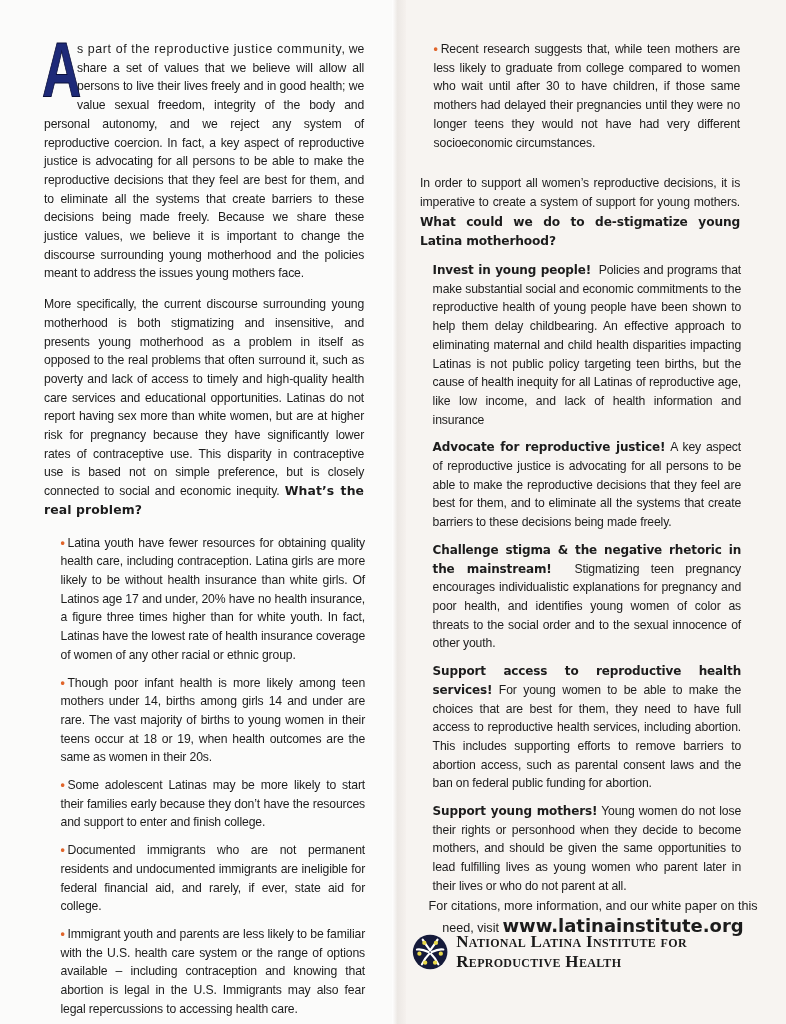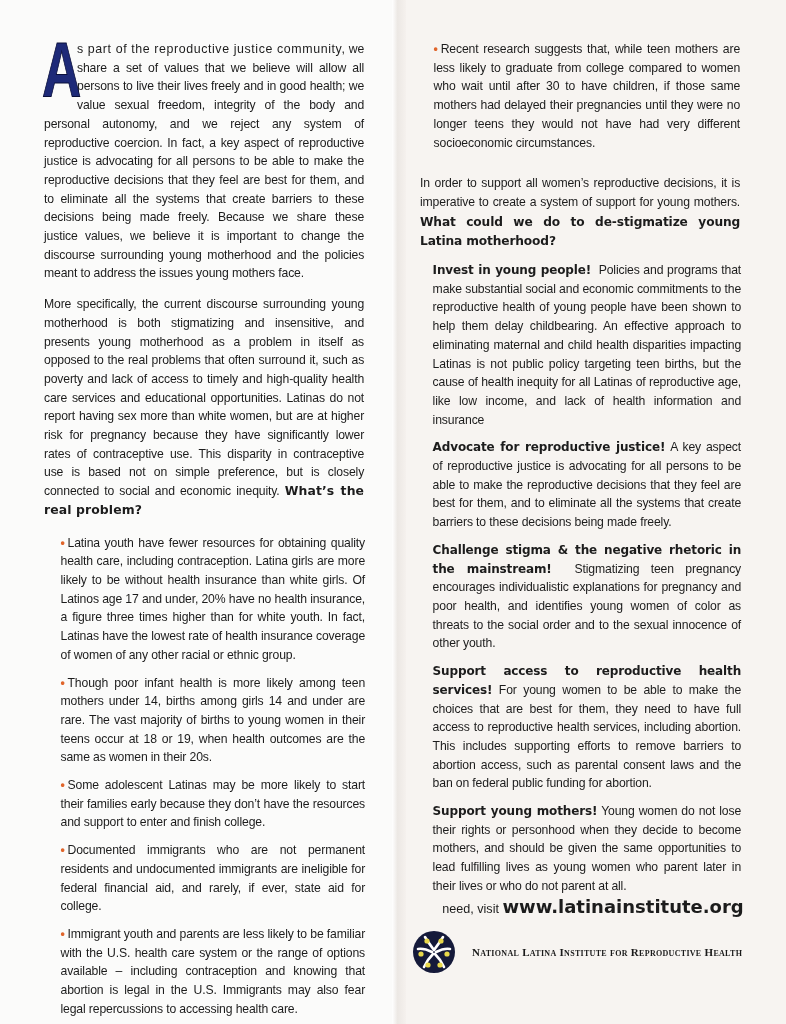--- a/index.html
+++ b/index.html
@@ -69,23 +69,23 @@
   .footer {
     position:absolute; left:400px; top:897px; width:386px; text-align:center;
     font-size:12.6px; line-height:19px;
   }
   .url { font-family:"DejaVu Sans", sans-serif; font-weight:bold; font-size:18px; }
   .org {
     position:absolute; left:412px; top:930px; display:flex; align-items:center;
   }
   .logo { width:44px; height:44px; }
   .org-name {
-    margin-left:16px;
+    margin-left:8px;
     font-family:"Liberation Serif", serif;
-    font-size:11px; letter-spacing:0.3px; font-variant:small-caps;
+    font-size:17px; letter-spacing:0.3px; font-variant:small-caps;
     font-weight:bold; color:#1a1a1a;
   }
 </style>
 </head>
 <body>
 
 <div class="page page-left"></div>
 <div class="page page-right"></div>
 <div class="fold"></div>
 
@@ -119,20 +119,21 @@
   <div class="actions">
     <p class="action"><span class="action-title">Invest in young people!</span>&nbsp; <span>Policies and programs that make substantial social and economic commitments to the reproductive health of young people have been shown to help them delay childbearing. An effective approach to eliminating maternal and child health disparities impacting Latinas is not public policy targeting teen births, but the cause of health inequity for all Latinas of reproductive age, like low income, and lack of health information and insurance</span></p>
     <p class="action"><span class="action-title">Advocate for reproductive justice!</span>&nbsp;<span>A key aspect of reproductive justice is advocating for all persons to be able to make the reproductive decisions that they feel are best for them, and to eliminate all the systems that create barriers to these decisions being made freely.</span></p>
     <p class="action"><span class="action-title">Challenge stigma &amp; the negative rhetoric in the mainstream!</span>&nbsp; <span>Stigmatizing teen pregnancy encourages individualistic explanations for pregnancy and poor health, and identifies young women of color as threats to the social order and to the sexual innocence of other youth.</span></p>
     <p class="action"><span class="action-title">Support access to reproductive health services!</span> <span>For young women to be able to make the choices that are best for them, they need to have full access to reproductive health services, including abortion. This includes supporting efforts to remove barriers to abortion access, such as parental consent laws and the ban on federal public funding for abortion.</span></p>
     <p class="action"><span class="action-title">Support young mothers!</span> <span>Young women do not lose their rights or personhood when they decide to become mothers, and should be given the same opportunities to lead fulfilling lives as young women who parent later in their lives or who do not parent at all.</span></p>
   </div>
 </div>
 
 <div class="footer">
+  <div>For citations, more information, and our white paper on this</div>
   <div>
     <span>need, visit</span>
     <span class="url">www.latinainstitute.org</span>
   </div>
 </div>
 
 <div class="org">
   <svg class="logo" viewBox="0 0 44 44">
     <circle cx="22" cy="22" r="21" fill="#151a3a"></circle>
     <g stroke="#ffffff" stroke-width="2.6" fill="none" stroke-linecap="round">

